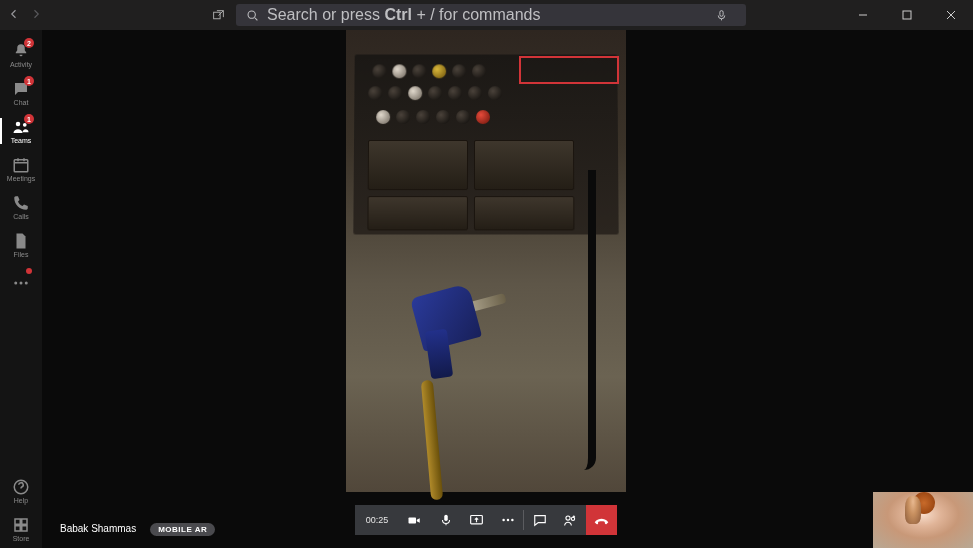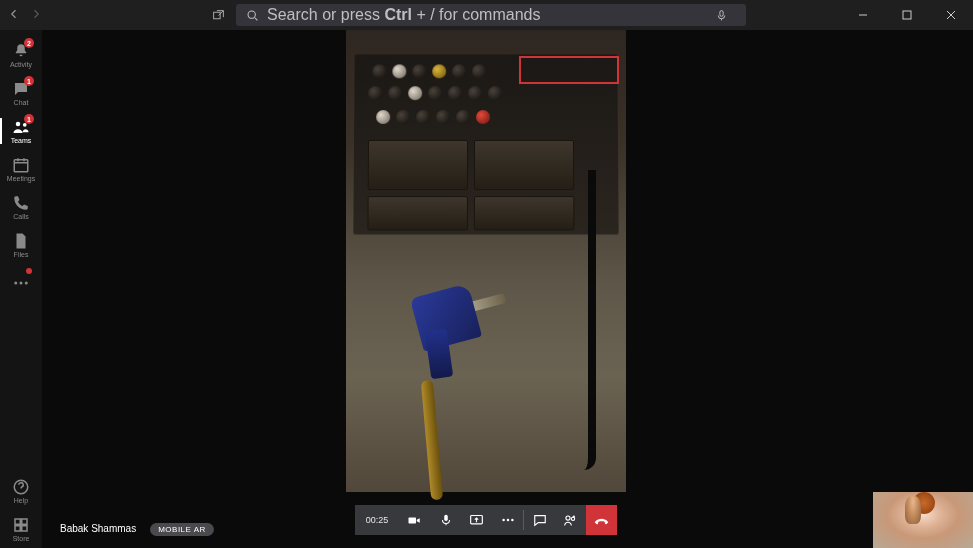--- a/index.html
+++ b/index.html
@@ -52,21 +52,21 @@
 .start{flex:1;margin:4px 5px 4px 2px;background:#4f5156;border:1px solid #6a6c72;border-radius:2px;display:flex;align-items:center;justify-content:center;font-size:10px;cursor:pointer}
 .hl{position:absolute;left:477px;top:26px;width:100px;height:28px;border:2px solid #d13438;pointer-events:none}
 
 .callbar{position:absolute;left:313px;bottom:13px;width:262px;height:30px;background:rgba(60,62,66,.92);display:flex;align-items:stretch}
 .cb-time{flex:0 0 44px;display:flex;align-items:center;justify-content:center;font-size:9px;color:#e6e6e6}
 .cb-btn{flex:0 0 31px;display:flex;align-items:center;justify-content:center;cursor:pointer}
 .cb-sep{width:1px;background:rgba(255,255,255,.18);margin:5px 0}
 .cb-hang{flex:0 0 31px;background:#d13438;display:flex;align-items:center;justify-content:center;cursor:pointer}
 
 .caller{position:absolute;left:18px;bottom:12px;display:flex;align-items:flex-start;gap:14px;font-size:10px}
-.tag{background:#4a4a4e;border-radius:10px;padding:2px 8px;font-size:8px;font-weight:400;letter-spacing:.5px}
+.tag{background:#4a4a4e;border-radius:10px;padding:2px 8px;font-size:8px;font-weight:700;letter-spacing:.5px}
 
 .pip{position:absolute;right:0;bottom:0;width:100px;height:56px;background:radial-gradient(ellipse at 50% 40%,#f8dcca 0%,#e0b498 25%,#c89878 50%,#b8a894 100%)}
 .pip::after{content:"";position:absolute;top:4px;left:32px;width:16px;height:28px;background:radial-gradient(ellipse at 50% 20%,#e8b890 0%,#c89060 40%,#8a5a3a 100%);border-radius:40% 40% 30% 30%}
 .pip::before{content:"";position:absolute;top:0;left:40px;width:22px;height:22px;background:radial-gradient(ellipse,#c86a2a 0%,#8a3a0a 100%);border-radius:50%}
 </style>
 </head>
 <body>
 
 <div class="titlebar">
   <div class="nav-arrows">

